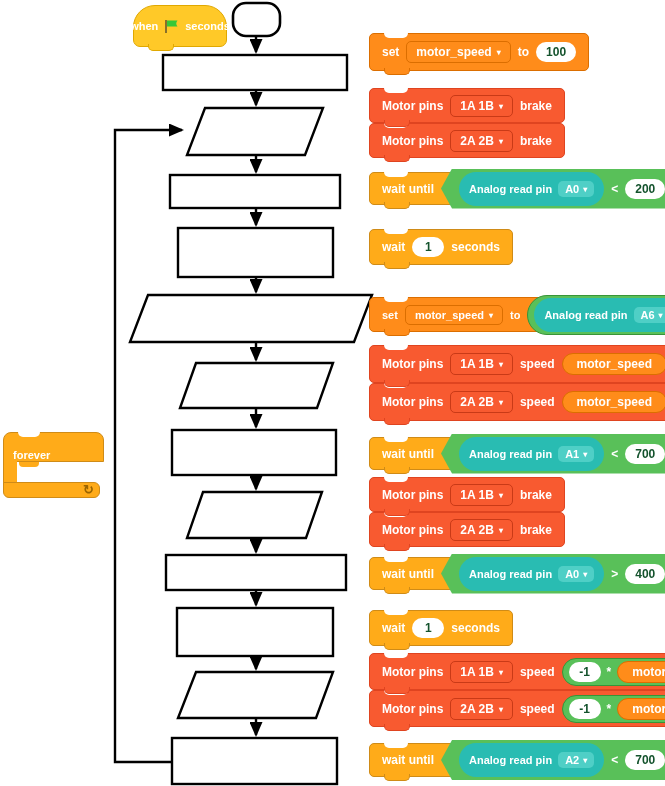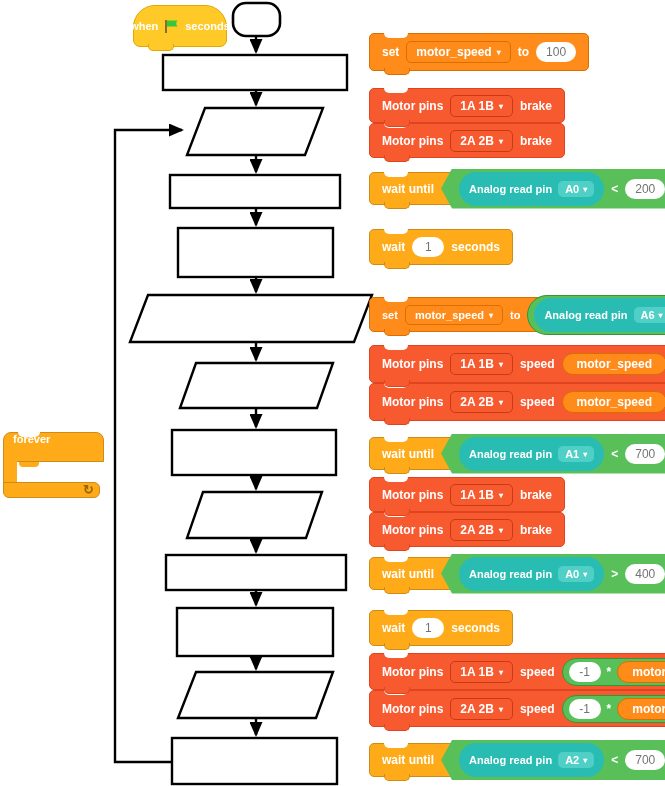--- a/index.html
+++ b/index.html
@@ -20,22 +20,22 @@
       border-radius:0 0 5px 5px;z-index:1;}
   .or{--bg:#FF8C1A;--bd:#DB6E00;background:var(--bg);border:1px solid var(--bd);}
   .mo{--bg:#F85A30;--bd:#DF4420;background:var(--bg);border:1px solid var(--bd);}
   .ct{--bg:#FFAB19;--bd:#CF8B17;background:var(--bg);border:1px solid var(--bd);}
 
   .dd{display:flex;align-items:center;gap:5px;padding:3px 9px;border-radius:5px;
       border:1px solid var(--ddbd);background:var(--bg);}
   .or .dd{--ddbd:#DB6E00;}
   .mo .dd{--ddbd:#C93A17;}
   .caret{font-size:8px;line-height:1;transform:translateY(1px);}
-  .oval{background:#fff;color:#737373;border-radius:999px;padding:3px 10px;
-        min-width:12px;text-align:center;font-weight:400;font-size:12px;}
+  .oval{background:#fff;color:#14532d;border-radius:999px;padding:3px 10px;
+        min-width:12px;text-align:center;font-weight:700;font-size:12px;}
   .rep-var{background:#FF8C1A;border:1px solid #DB6E00;border-radius:999px;
            padding:3px 14px;color:#fff;}
   .hex{display:flex;align-items:center;gap:7px;background:#59C059;
        padding:3px 18px;min-height:24px;
        clip-path:polygon(11px 0,calc(100% - 11px) 0,100% 50%,calc(100% - 11px) 100%,11px 100%,0 50%);}
   .rep{display:flex;align-items:center;gap:6px;background:#29BCB2;
        border-radius:999px;padding:9px 10px;font-size:11px;}
   .sdd{display:flex;align-items:center;gap:4px;background:#4FCFC6;
        border-radius:5px;padding:2px 7px;}
   .gop{display:flex;align-items:center;gap:6px;background:#59C059;
@@ -49,21 +49,21 @@
        gap:6px;color:#fff;font-weight:700;font-size:11px;text-align:right;}
   .hat::after{content:"";position:absolute;left:14px;bottom:-5px;width:24px;height:6px;
        background:var(--bg);border:1px solid var(--bd);border-top:none;
        border-radius:0 0 5px 5px;}
 
   
   .forever{position:absolute;left:3px;top:432px;width:101px;height:66px;font-size:11px;
            color:#fff;font-weight:700;}
   .f-top{position:absolute;left:0;top:0;width:100%;height:30px;background:#FFAB19;
          border:1px solid #CF8B17;border-radius:8px 8px 0 0;box-sizing:border-box;
-         display:flex;align-items:flex-start;padding:0 9px;}
+         display:flex;align-items:flex-end;padding:0 9px;}
   .f-top::before{content:"";position:absolute;left:14px;top:-1px;width:22px;height:5px;
          background:#fff;border-radius:0 0 5px 5px;}
   .f-tab{position:absolute;left:16px;top:30px;width:20px;height:5px;background:#FFAB19;
          border-radius:0 0 4px 4px;}
   .f-spine{position:absolute;left:0;top:29px;width:14px;height:22px;background:#FFAB19;
          border-left:1px solid #CF8B17;box-sizing:border-box;}
   .f-bottom{position:absolute;left:0;top:50px;width:97px;height:16px;background:#FFAB19;
          border:1px solid #CF8B17;border-radius:0 6px 6px 6px;box-sizing:border-box;}
   .f-loop{position:absolute;right:5px;top:-1px;font-size:13px;line-height:16px;
          color:#9A6400;font-weight:700;}

